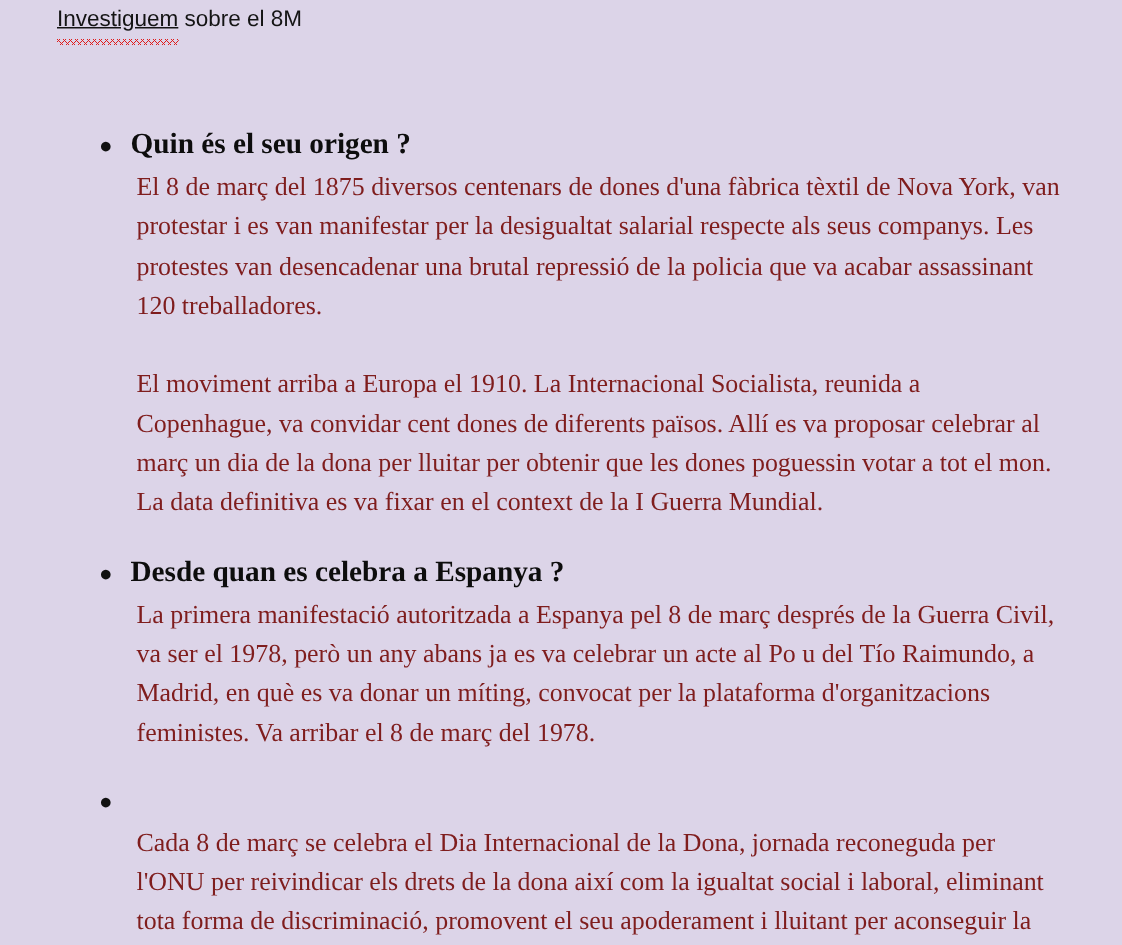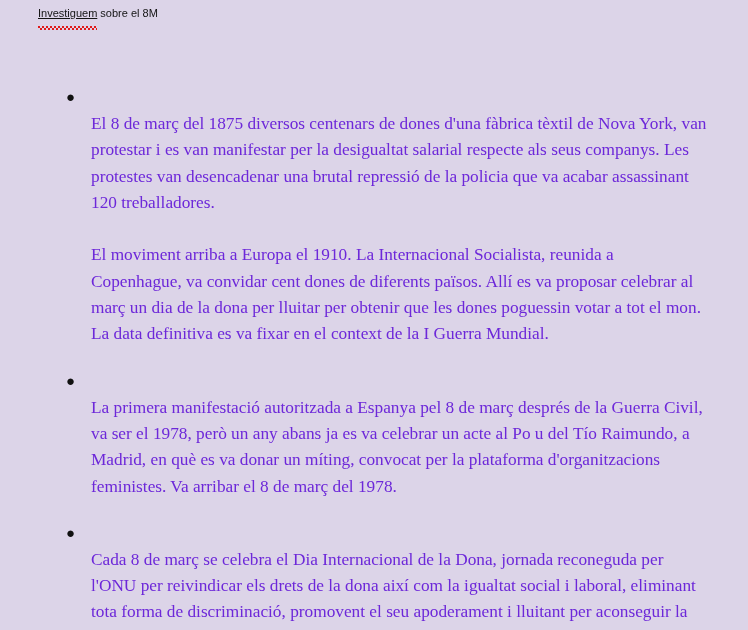--- a/index.html
+++ b/index.html
@@ -12,21 +12,21 @@
     background: #dcd4e8;
     font-family: "Liberation Serif", "DejaVu Serif", serif;
     color: #1a1a1a;
     overflow: hidden;
     position: relative;
   }
 
   
   .doc-header {
     font-family: "Liberation Sans", "DejaVu Sans", sans-serif;
-    font-size: 11px;
+    font-size: 15px;
     line-height: 26px;
     color: #141414;
     padding-left: 38px;
     height: 26px;
     white-space: nowrap;
   }
   .doc-header .hdr-underlined {
     text-decoration: underline;
     text-underline-offset: 1px;
     position: relative;
@@ -78,21 +78,21 @@
   .heading-text {
     display: inline-block;
   }
 
   .para {
     margin: 0;
     padding: 0 0 0 91px;
     padding-right: 40px;
     font-size: 17.3px;
     line-height: 26.3px;
-    color: #6d28d9;
+    color: #7f1d1d;
     text-align: left;
   }
 
   .spacer-line {
     height: 26.3px;
   }
 
   
   .gap-before-heading {
     height: 19px;
@@ -106,31 +106,33 @@
 
 <div class="doc-header"><span class="hdr-underlined">Investiguem</span><span> sobre el 8M</span></div>
 
 <div class="content">
 
   <div class="lead-gap"></div>
 
   <div class="section">
     <div class="section-heading">
       <span class="bullet-dot">●</span>
+      <span class="heading-text">Quin és el seu origen ?</span>
     </div>
     <p class="para">El 8 de març del 1875 diversos centenars de dones d'una fàbrica tèxtil de Nova York, van protestar i es van manifestar per la desigualtat salarial respecte als seus companys. Les protestes van desencadenar una brutal repressió de la policia que va acabar assassinant 120 treballadores.</p>
     <div class="spacer-line"></div>
     <p class="para">El moviment arriba a Europa el 1910. La Internacional Socialista, reunida a Copenhague, va convidar cent dones de diferents països. Allí es va proposar celebrar al març un dia de la dona per lluitar per obtenir que les dones poguessin votar a tot el mon.  La data definitiva es va fixar en el context de la I Guerra Mundial.</p>
   </div>
 
   <div class="gap-before-heading"></div>
 
   <div class="section">
     <div class="section-heading">
       <span class="bullet-dot">●</span>
+      <span class="heading-text">Desde quan es celebra a Espanya ?</span>
     </div>
     <p class="para">La primera manifestació autoritzada a Espanya pel 8 de març després de la Guerra Civil, va ser el 1978, però un any abans ja es va celebrar un acte al Po u del Tío Raimundo, a Madrid, en què es va donar un míting, convocat per la plataforma d'organitzacions feministes. Va arribar el 8 de març del 1978.</p>
   </div>
 
   <div class="gap-before-heading"></div>
 
   <div class="section">
     <div class="section-heading">
       <span class="bullet-dot">●</span>
     </div>

